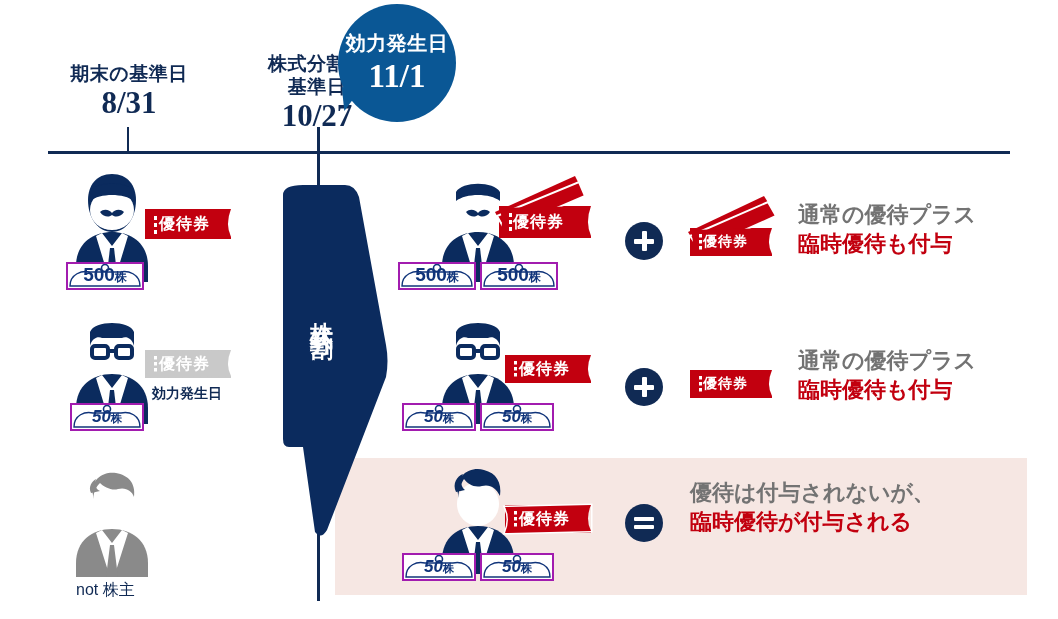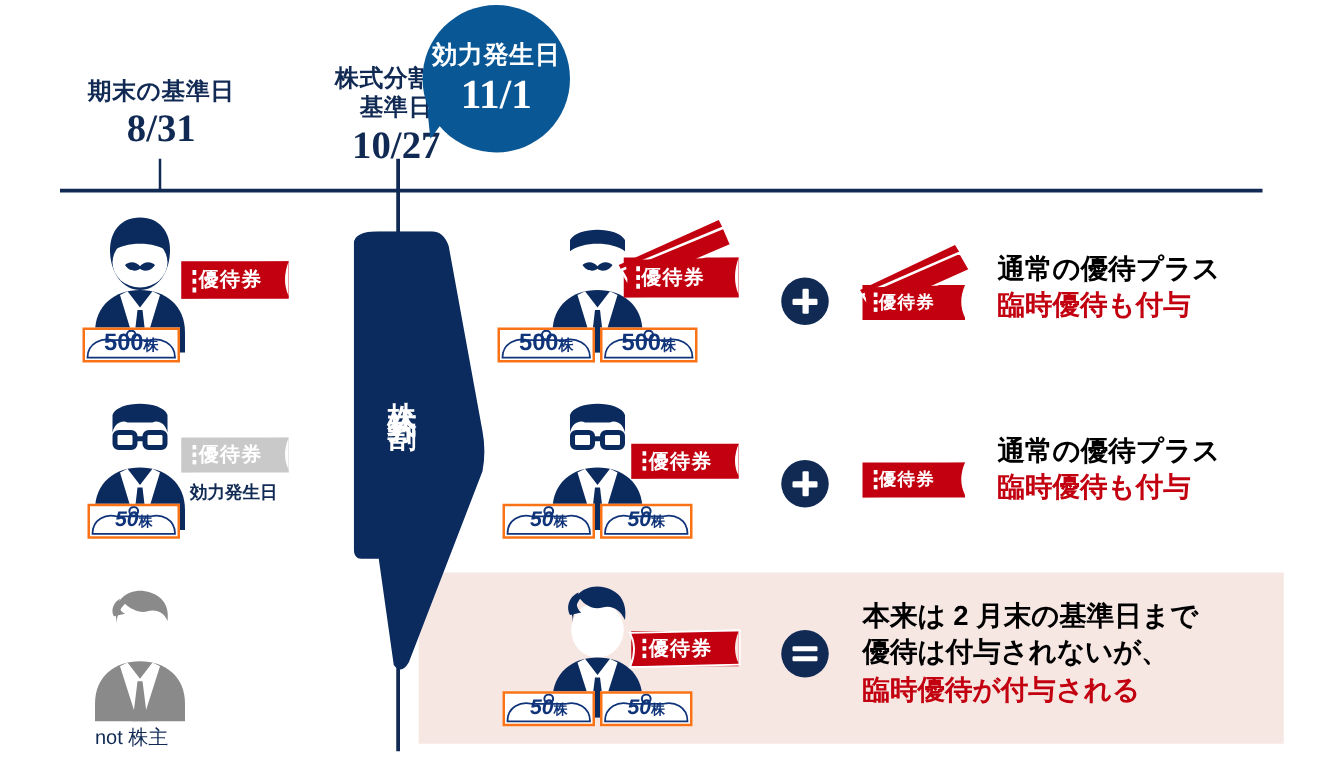--- a/index.html
+++ b/index.html
@@ -73,21 +73,21 @@
     color: #fff; font-size: 23px; font-weight: bold;
     writing-mode: vertical-rl; letter-spacing: 5px;
   }
 
   
   .person { position: absolute; }
 
   
   .card {
     position: absolute;
-    border: 2px solid #f97316; background: #ffffff;
+    border: 2px solid #a21caf; background: #ffffff;
     padding: 0; text-align: center;
     display: flex; align-items: flex-end; justify-content: center;
   }
   .card .txt {
     color: #10347a; font-weight: bold; position: relative; z-index: 3;
     line-height: 1; padding-bottom: 4px;
   }
   .card .txt .num { font-size: 19px; }
   .card .txt .unit { font-size: 12px; }
   .card.small .txt .num { font-size: 17px; font-style: italic; }
@@ -105,21 +105,21 @@
 
   
   .op {
     position: absolute; width: 38px; height: 38px; border-radius: 50%;
     background: #102a54;
   }
   .op .bar { position: absolute; background: #fff; border-radius: 1px; }
 
   
   .rtext { position: absolute; font-size: 22px; font-weight: bold; line-height: 1.34; }
-  .rtext .navy { color: #000000; }
+  .rtext .navy { color: #737373; }
   .rtext .red  { color: #c2000f; }
 
   .note-nobenefit {
     position: absolute; color: #102a54; font-size: 14px; font-weight: bold;
   }
   .note-notholder {
     position: absolute; color: #102a54; font-size: 16px; font-weight: normal;
   }
 </style>
 </head>
@@ -430,18 +430,17 @@
         </g>
     </svg>
     <span class="perf" style="font-size:16px; position:relative; z-index:2;">優待券</span>
   </div>
 
   <div class="op" style="left:625px; top:504px;">
     <div class="bar" style="left:9px; top:13px; width:20px; height:4px;"></div>
     <div class="bar" style="left:9px; top:21px; width:20px; height:4px;"></div>
   </div>
   <div class="rtext" style="left:690px; top:478px;">
-    <div class="navy">本来は 2 月末の基準日まで</div>
     <div class="navy">優待は付与されないが、</div>
     <div class="red">臨時優待が付与される</div>
   </div>
 
 </div>
 
 </body></html>

